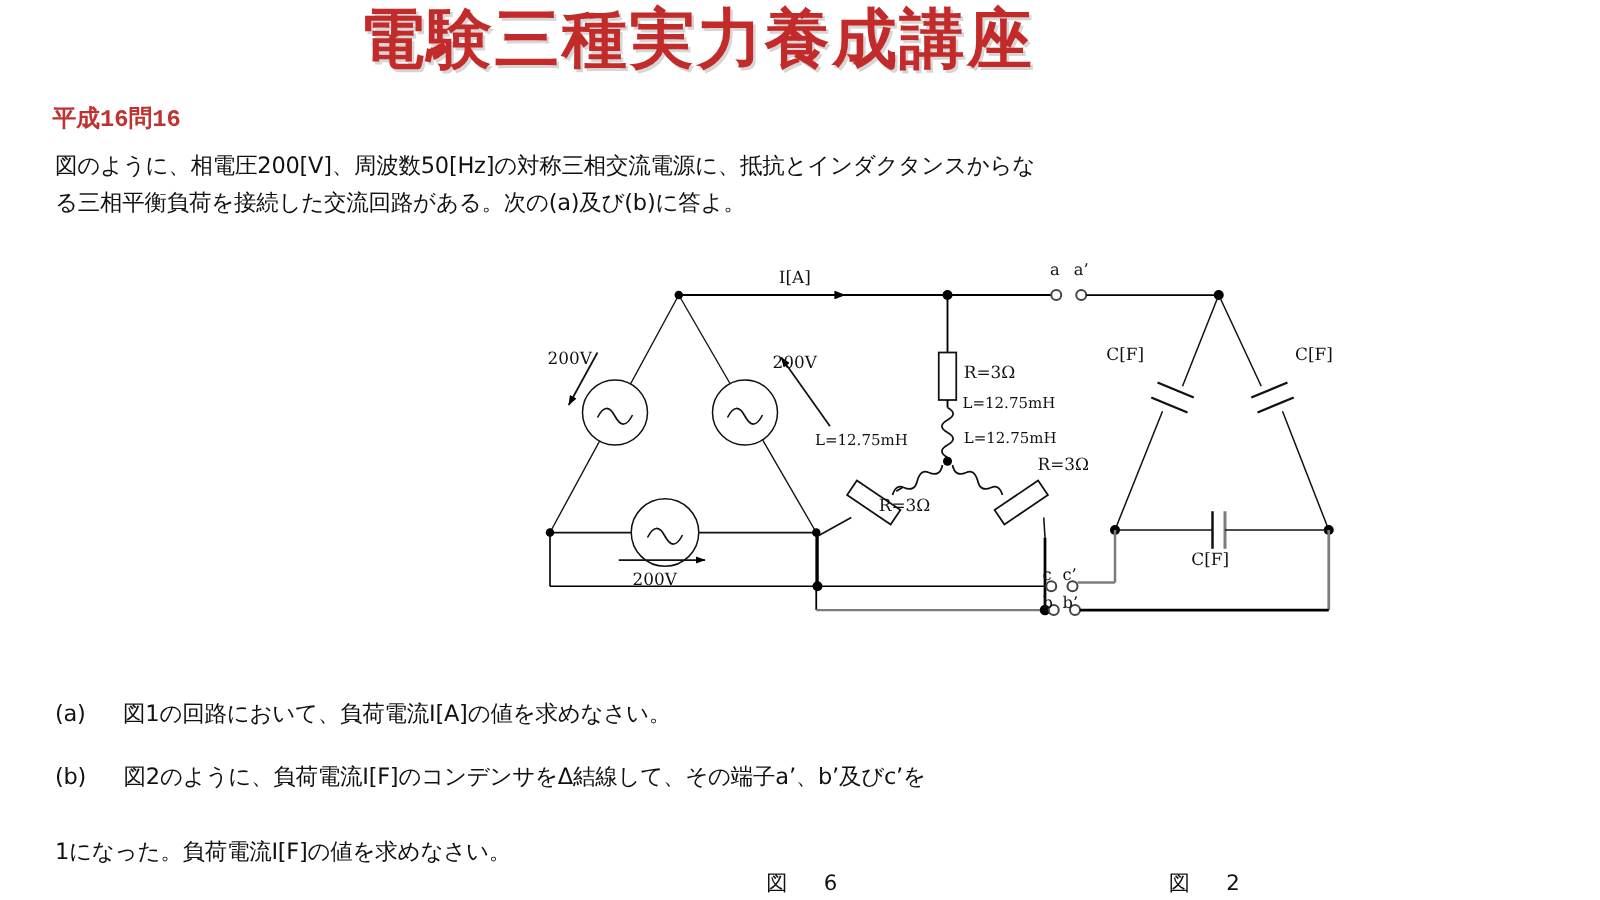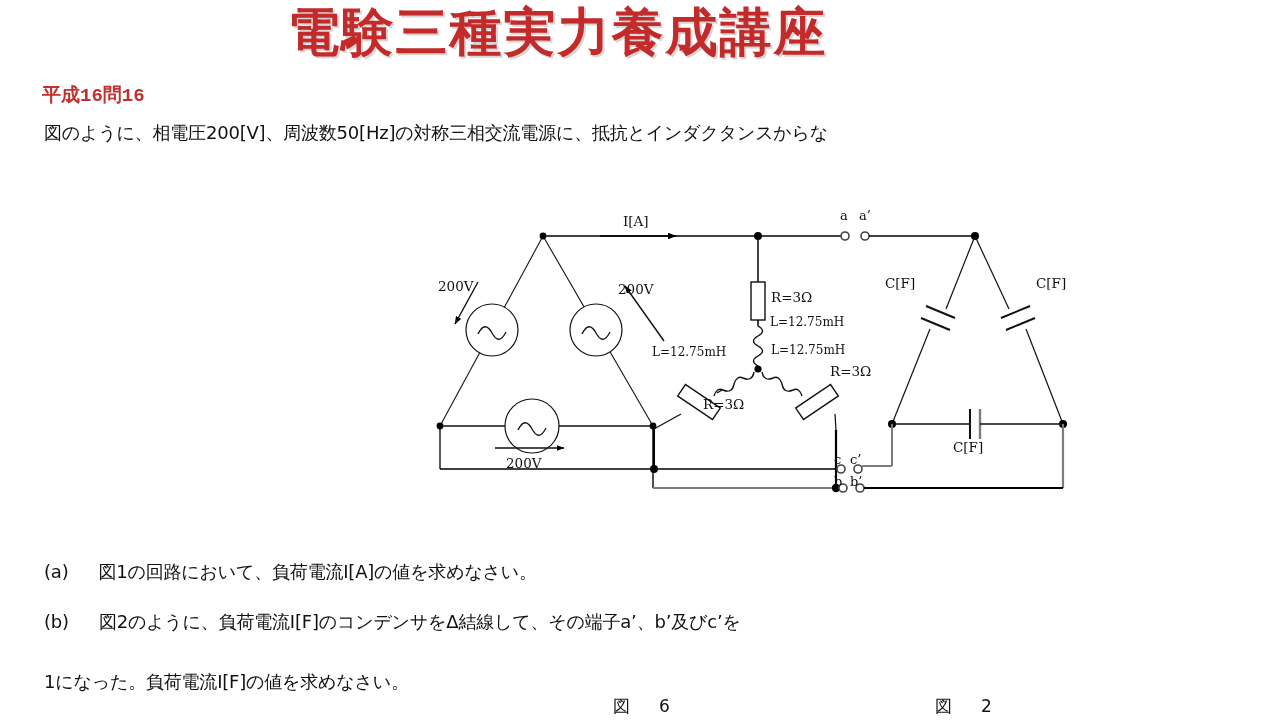--- a/index.html
+++ b/index.html
@@ -121,20 +121,21 @@
 <body>
 
 <div id="page">
 
   <div class="title">電験三種実力養成講座</div>
 
   <div class="subtitle">平成16問16</div>
 
   <div class="para para-intro">
     <span>図のように、相電圧200[V]、周波数50[Hz]の対称三相交流電源に、抵抗とインダクタンスからな</span><br>
+    <span>る三相平衡負荷を接続した交流回路がある。次の(a)及び(b)に答よ。</span>
   </div>
 
   <div id="figure-area">
     <svg id="figure-svg" width="1280" height="350" viewBox="0 0 1280 350" xmlns="http://www.w3.org/2000/svg">
 
       <defs>
         <marker id="arrowhead" markerWidth="9" markerHeight="7" refX="8.5" refY="3.5" orient="auto" markerUnits="userSpaceOnUse">
           <polygon points="0,0 9,3.5 0,7" fill="#000000"></polygon>
         </marker>
         <marker id="arrowhead-sm" markerWidth="8" markerHeight="6" refX="7.5" refY="3" orient="auto" markerUnits="userSpaceOnUse">

